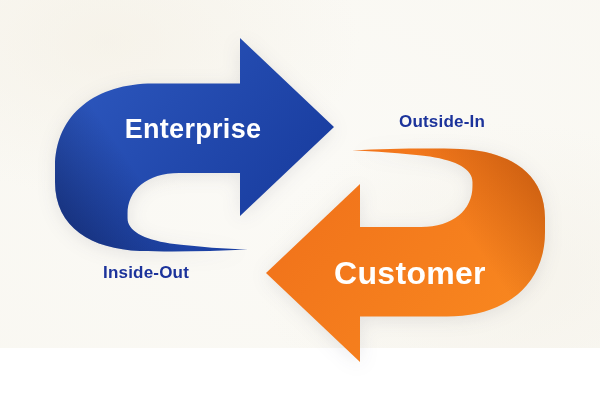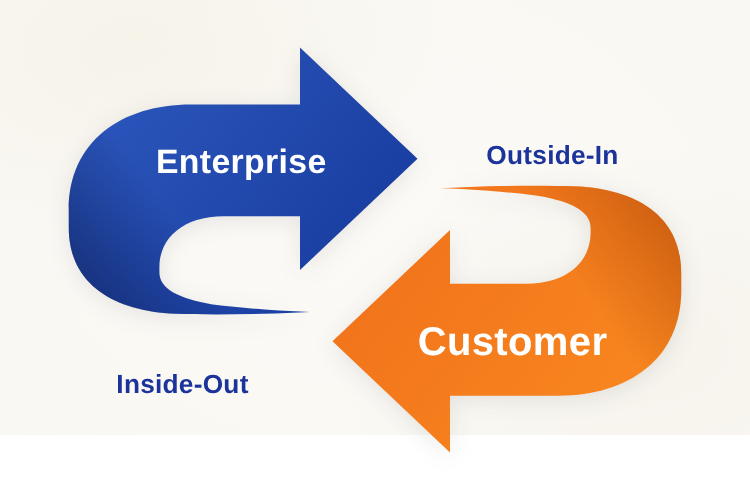--- a/index.html
+++ b/index.html
@@ -25,23 +25,23 @@
     width: 220px;
     text-align: center;
     font-weight: 700;
     line-height: 1.1;
     letter-spacing: 0.3px;
     user-select: none;
   }
   .lbl-on-arrow { color: #ffffff; }
   .lbl-enterprise { left: 83px;  top: 115px; font-size: 27px; }
   .lbl-customer   { left: 300px; top: 256px; font-size: 32px; }
-  .lbl-flow { color: #1c339b; font-size: 21px; letter-spacing: 0.2px; }
+  .lbl-flow { color: #1c339b; font-size: 17px; letter-spacing: 0.2px; }
   .lbl-outside-in { left: 332px; top: 113px; }
-  .lbl-inside-out { left: 36px;  top: 264px; margin-top: 32px; }
+  .lbl-inside-out { left: 36px;  top: 264px; }
 </style>
 </head>
 <body>
 
 <div class="stage">
 
   <svg width="600" height="400" viewBox="0 0 600 400" xmlns="http://www.w3.org/2000/svg">
     <defs>
 
       <path id="ribbon" d="

